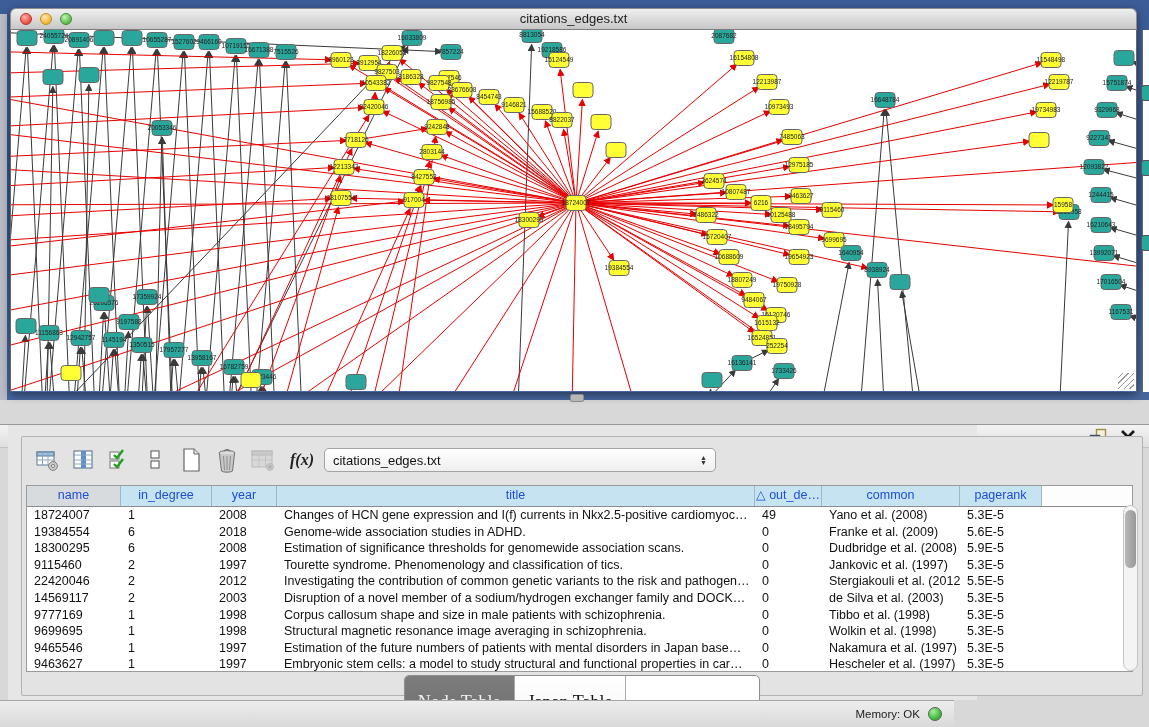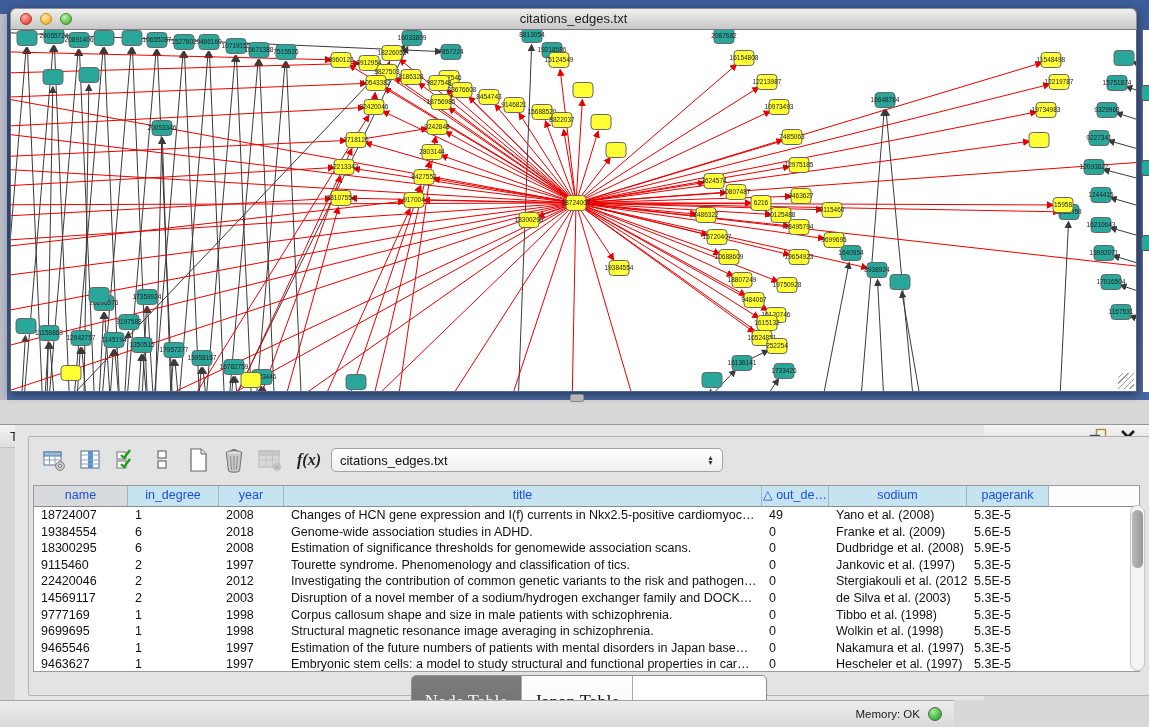--- a/index.html
+++ b/index.html
@@ -36,21 +36,21 @@
   .splitter-handle{position:absolute;left:570px;top:394px;width:12px;height:6px;
         background:#b7b7b7;border:1px solid #8b8b8b;border-radius:2px;}
 
   
   .panel-header{position:absolute;left:0;top:424px;width:1149px;height:24px;box-sizing:border-box;
         background:linear-gradient(#f4f4f4,#dedede);border-top:1px solid #96969b;border-bottom:1px solid #c2c2c2;}
   .panel-title{position:absolute;left:10px;top:0;font-size:13px;color:#2a2a2a;line-height:23px;}
   .panel-header-icons{position:absolute;right:12px;top:3px;display:flex;gap:12px;align-items:center;}
   .phicon{width:18px;height:18px;cursor:pointer;}
 
-  .panel-body{position:absolute;left:15px;top:425px;width:969px;height:275px;background:#e6e6e6;}
+  .panel-body{position:absolute;left:8px;top:425px;width:969px;height:275px;background:#e6e6e6;}
   .inner{position:absolute;left:13px;top:11px;width:1122px;height:260px;box-sizing:border-box;
          border:1px solid #b2b2b2;background:#e3e3e3;border-radius:2px;}
 
   .toolbar{position:absolute;left:10px;top:6px;height:34px;display:flex;align-items:center;}
   .tbtn{width:30px;height:30px;display:flex;align-items:center;justify-content:center;margin-right:6px;}
   .fx{font-family:"Liberation Serif",serif;font-style:italic;font-weight:bold;font-size:16px;color:#222;
       margin:0 10px 0 6px;}
   .dropdown{width:392px;height:24px;box-sizing:border-box;border:1px solid #a3a3a3;border-radius:5px;
       background:linear-gradient(#ffffff,#efefef);box-shadow:inset 0 1px 0 #fff;
       display:flex;align-items:center;padding:0 8px;cursor:pointer;}
@@ -599,21 +599,21 @@
       </div>
     </div>
 
     <div class="tbl">
       <div class="thead" id="thead">
           <div class="hcell c0 first">name</div>
           <div class="hcell c1">in_degree</div>
           <div class="hcell c2">year</div>
           <div class="hcell c3">title</div>
           <div class="hcell c4">△ out_de…</div>
-          <div class="hcell c5">sodium</div>
+          <div class="hcell c5">common</div>
           <div class="hcell c6">pagerank</div>
           <div class="hcell cf filler"></div>
         </div>
       <div id="tbody">
           <div class="trow">
             <div class="tcell c0">18724007</div>
             <div class="tcell c1">1</div>
             <div class="tcell c2">2008</div>
             <div class="tcell c3">Changes of HCN gene expression and I(f) currents in Nkx2.5-positive cardiomyoc…</div>
             <div class="tcell c4">49</div>

